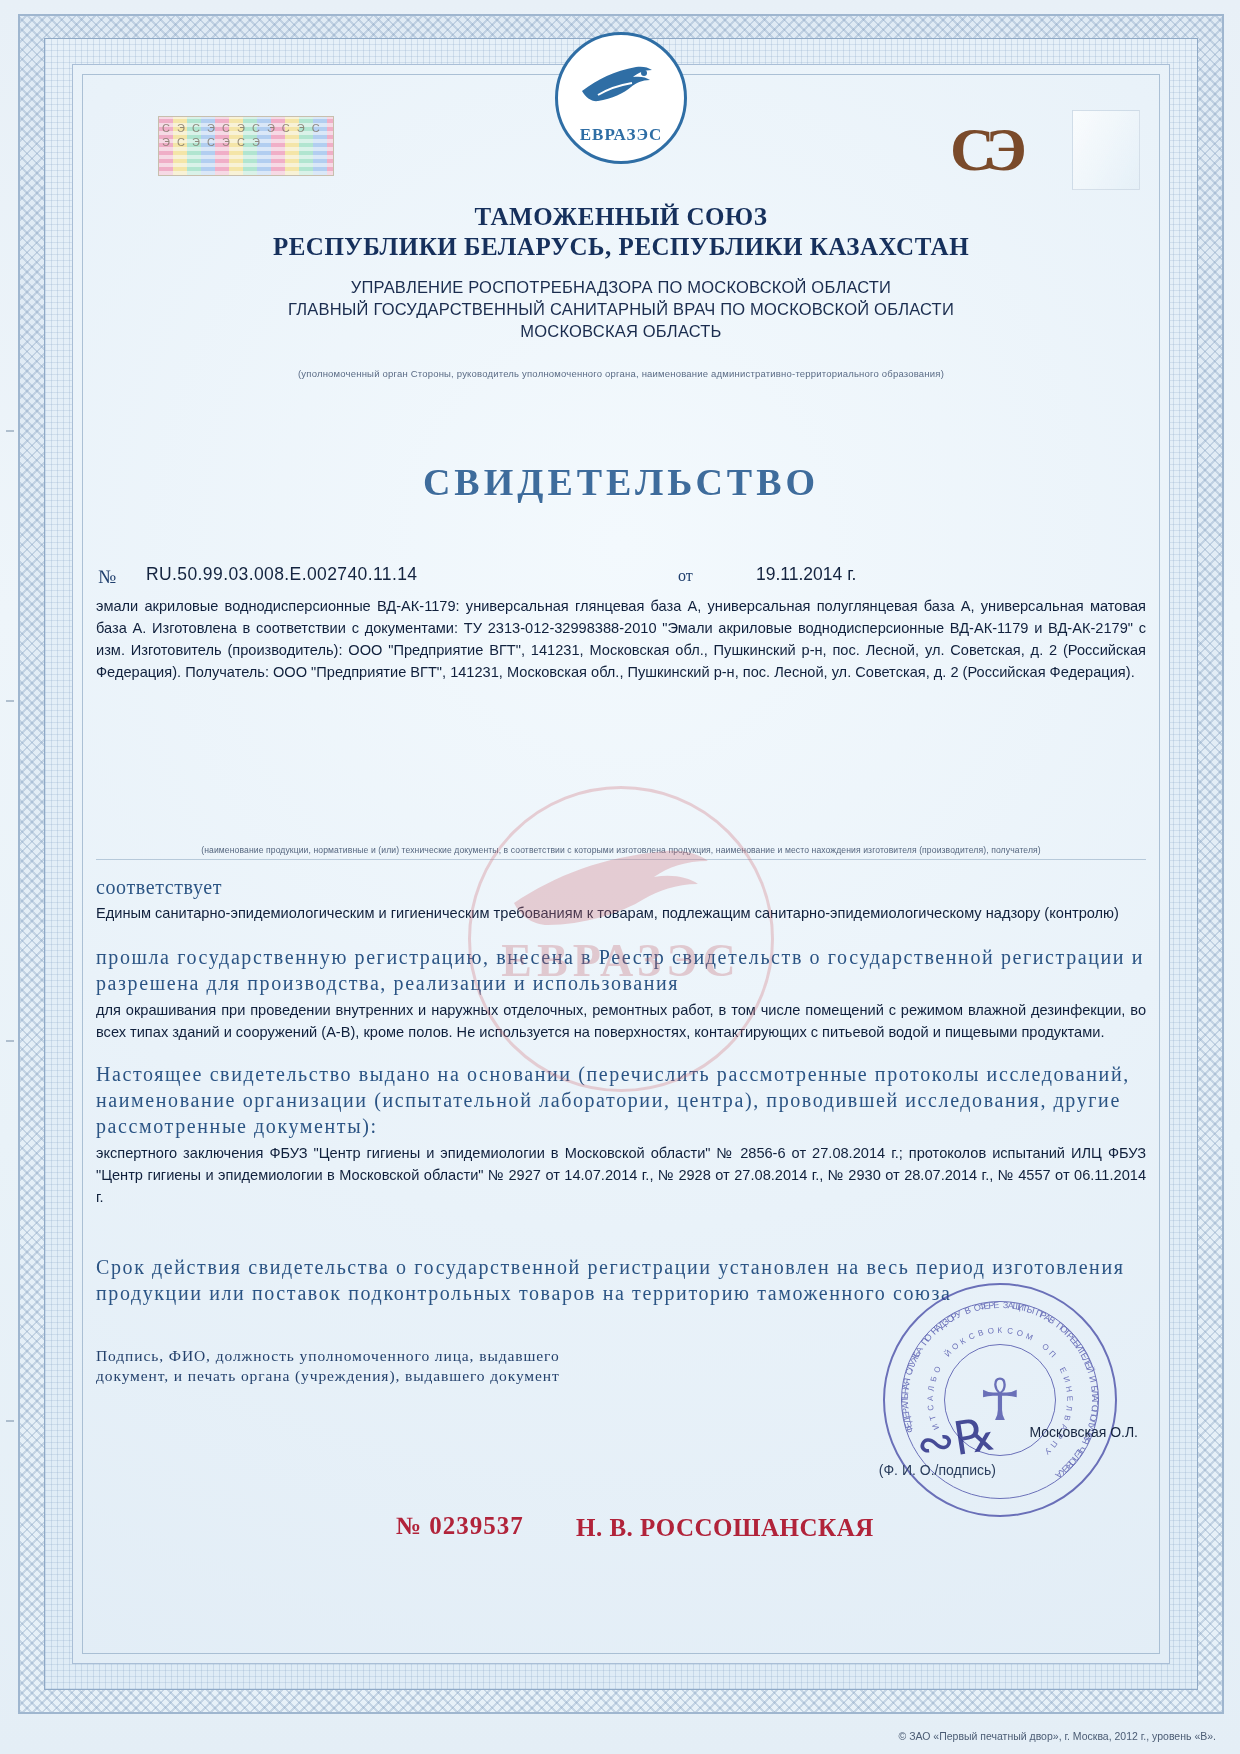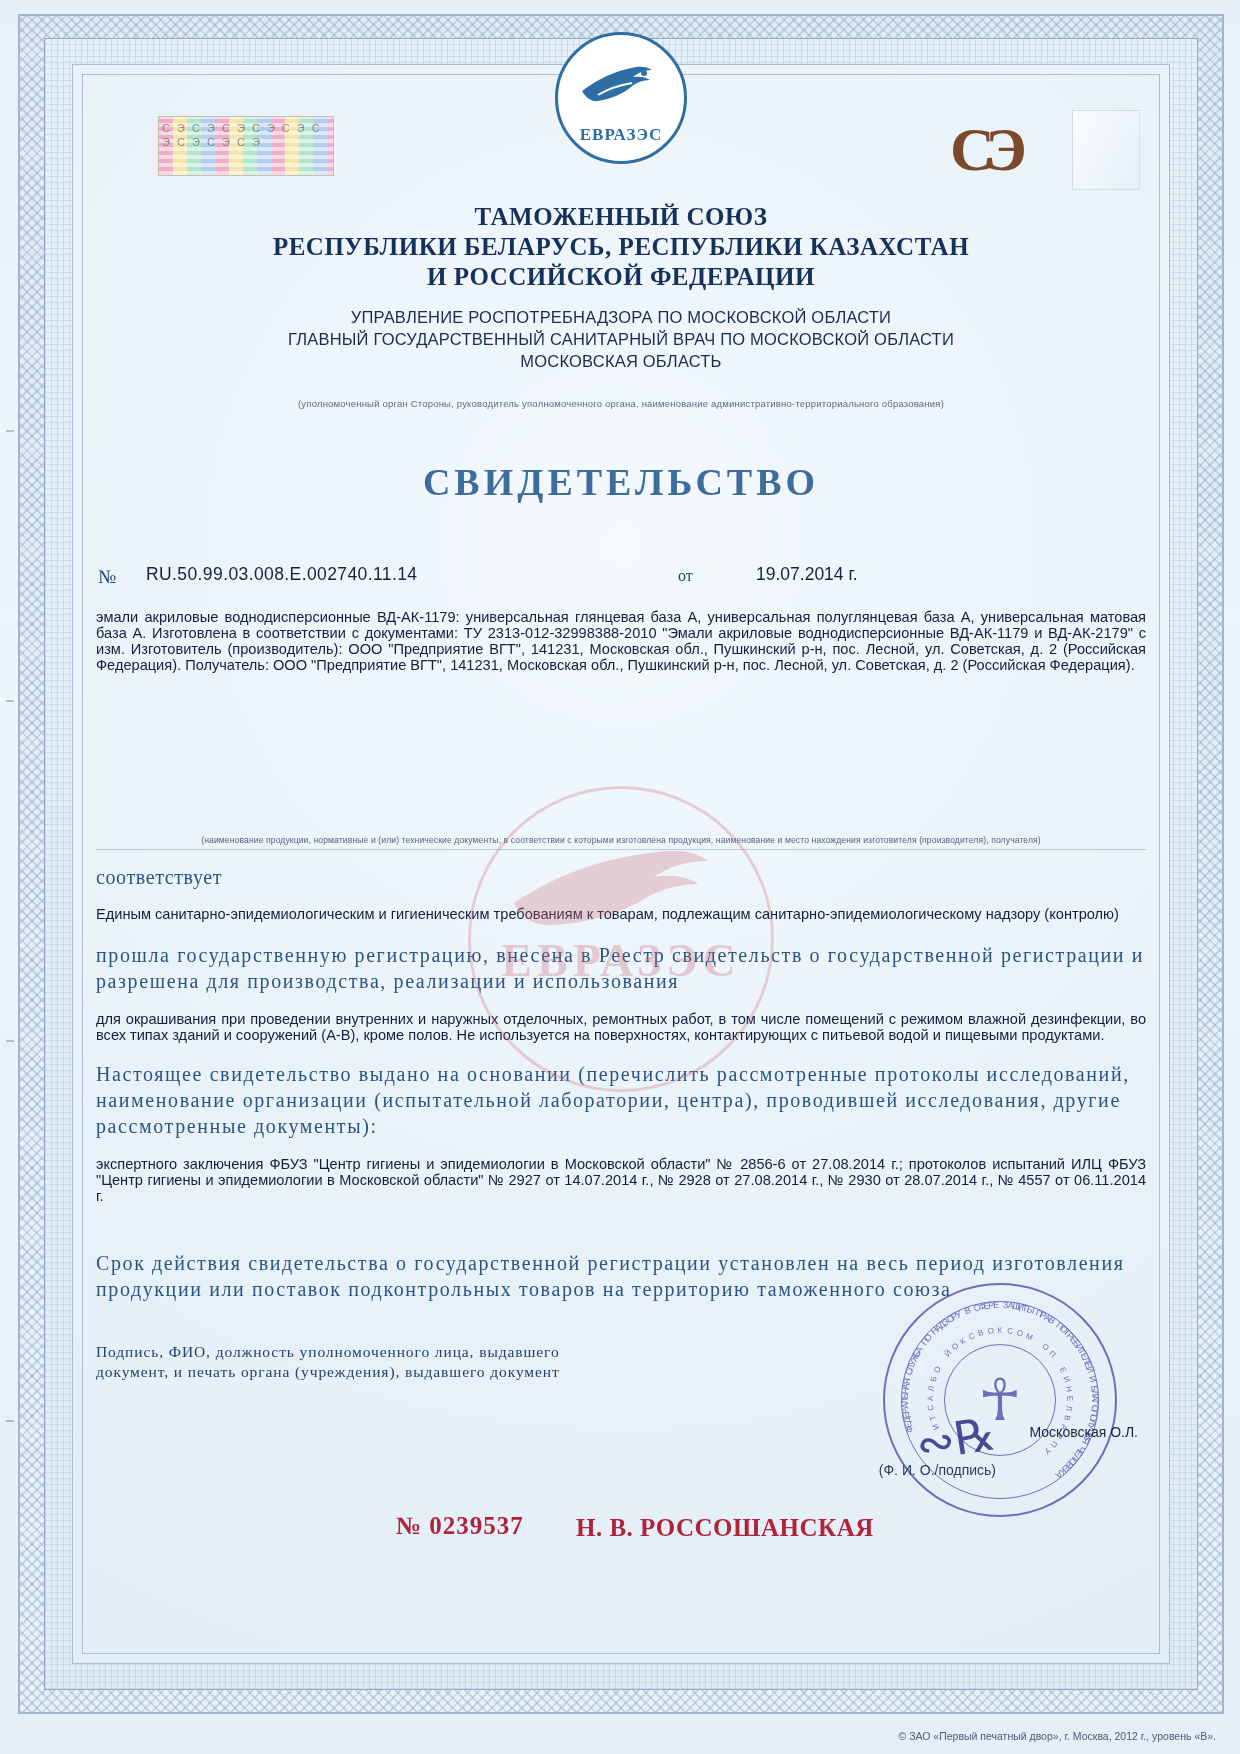--- a/index.html
+++ b/index.html
@@ -223,23 +223,23 @@
     color: #2b5484;
     letter-spacing: .6px;
     margin-top: 16px;
   }
   .sec-head.spaced {
     letter-spacing: 1.6px;
     line-height: 26px;
   }
   .body-text {
     font-size: 14.6px;
-    line-height: 16px;
+    line-height: 22px;
     color: #10203c;
-    margin-top: 17px;
+    margin-top: 3px;
     text-align: justify;
   }
   .caption {
     font-size: 8.6px;
     color: #55667f;
     text-align: center;
     margin-top: 12px;
     letter-spacing: .1px;
   }
   .hr-thin {
@@ -409,38 +409,37 @@
     </div>
 
     <div class="se-mark">
       <div class="glyph">СЭ</div>
       <div class="tape"></div>
     </div>
 
     <div class="title-block">
       <div class="t1">ТАМОЖЕННЫЙ СОЮЗ</div>
       <div class="t1">РЕСПУБЛИКИ БЕЛАРУСЬ, РЕСПУБЛИКИ КАЗАХСТАН</div>
-      <div class="t1">И РОССИЙСКОЙ ФЕДЕРАЦИИ</div>
       <div class="org">УПРАВЛЕНИЕ РОСПОТРЕБНАДЗОРА ПО МОСКОВСКОЙ ОБЛАСТИ</div>
       <div class="org" style="margin-top:0">ГЛАВНЫЙ ГОСУДАРСТВЕННЫЙ САНИТАРНЫЙ ВРАЧ ПО МОСКОВСКОЙ ОБЛАСТИ</div>
       <div class="org" style="margin-top:0">МОСКОВСКАЯ ОБЛАСТЬ</div>
       <div class="fineprint">(уполномоченный орган Стороны, руководитель уполномоченного органа, наименование административно-территориального образования)</div>
     </div>
 
     <div class="svid" style="position:absolute; left:0; right:0; top:330px;">
       <div class="big">СВИДЕТЕЛЬСТВО</div>
     </div>
 
     <div style="position:absolute; left:0; right:0; top:436px;">
 
       <div class="numrow">
         <span class="lbl-no">№</span>
         <span class="regnum">RU.50.99.03.008.Е.002740.11.14</span>
         <span class="lbl-ot">от</span>
-        <span class="date">19.07.2014 г.</span>
+        <span class="date">19.11.2014 г.</span>
       </div>
 
       <div class="body-text">эмали акриловые воднодисперсионные ВД-АК-1179: универсальная глянцевая база А, универсальная полуглянцевая база А, универсальная матовая база А. Изготовлена в соответствии с документами: ТУ 2313-012-32998388-2010 "Эмали акриловые воднодисперсионные ВД-АК-1179 и ВД-АК-2179" с изм. Изготовитель (производитель): ООО "Предприятие ВГТ", 141231, Московская обл., Пушкинский р-н, пос. Лесной, ул. Советская, д. 2 (Российская Федерация).  Получатель: ООО "Предприятие ВГТ", 141231, Московская обл., Пушкинский р-н, пос. Лесной, ул. Советская, д. 2 (Российская Федерация).</div>
 
       <div style="height:150px"></div>
       <div class="caption">(наименование продукции, нормативные и (или) технические документы, в соответствии с которыми изготовлена продукция, наименование и место нахождения изготовителя (производителя), получателя)</div>
       <div class="hr-thin"></div>
 
       <div class="sec-head">соответствует</div>
       <div class="body-text">Единым санитарно-эпидемиологическим и гигиеническим требованиям к товарам, подлежащим санитарно-эпидемиологическому надзору (контролю)</div>

